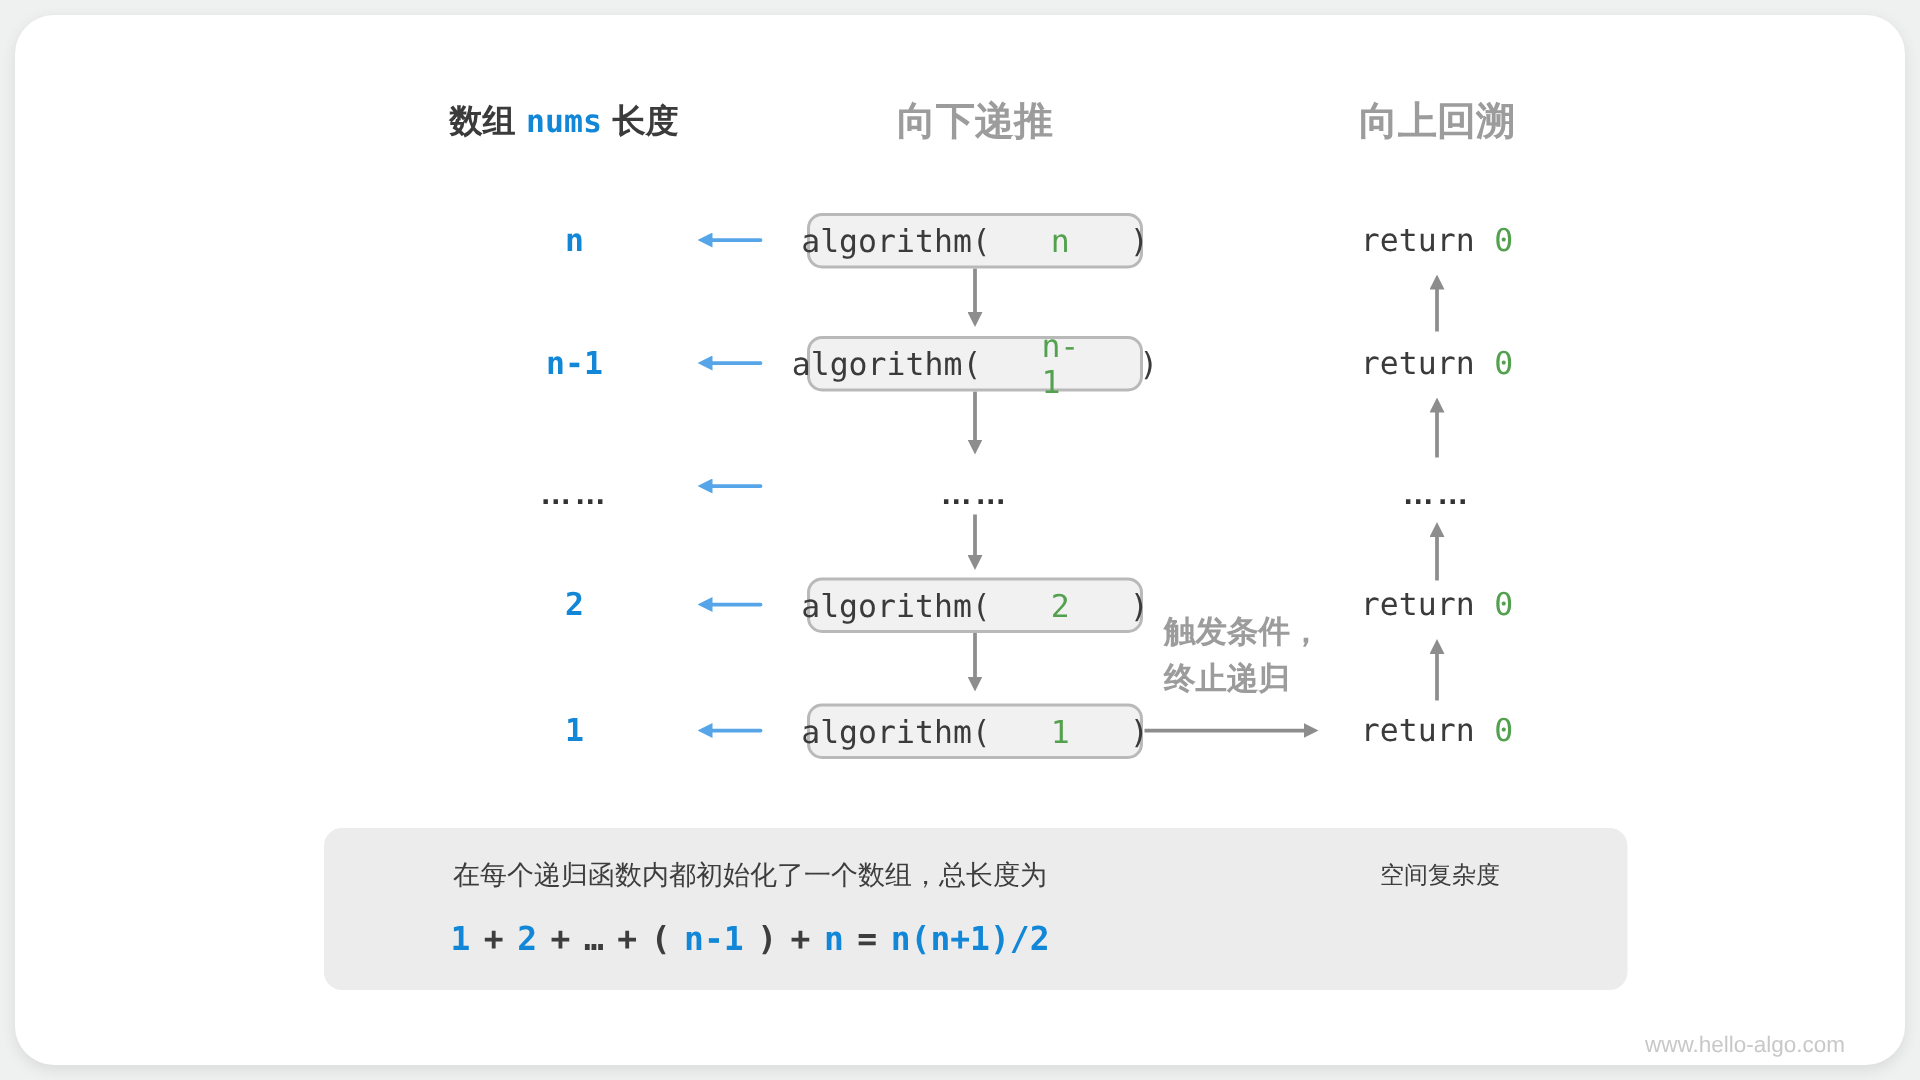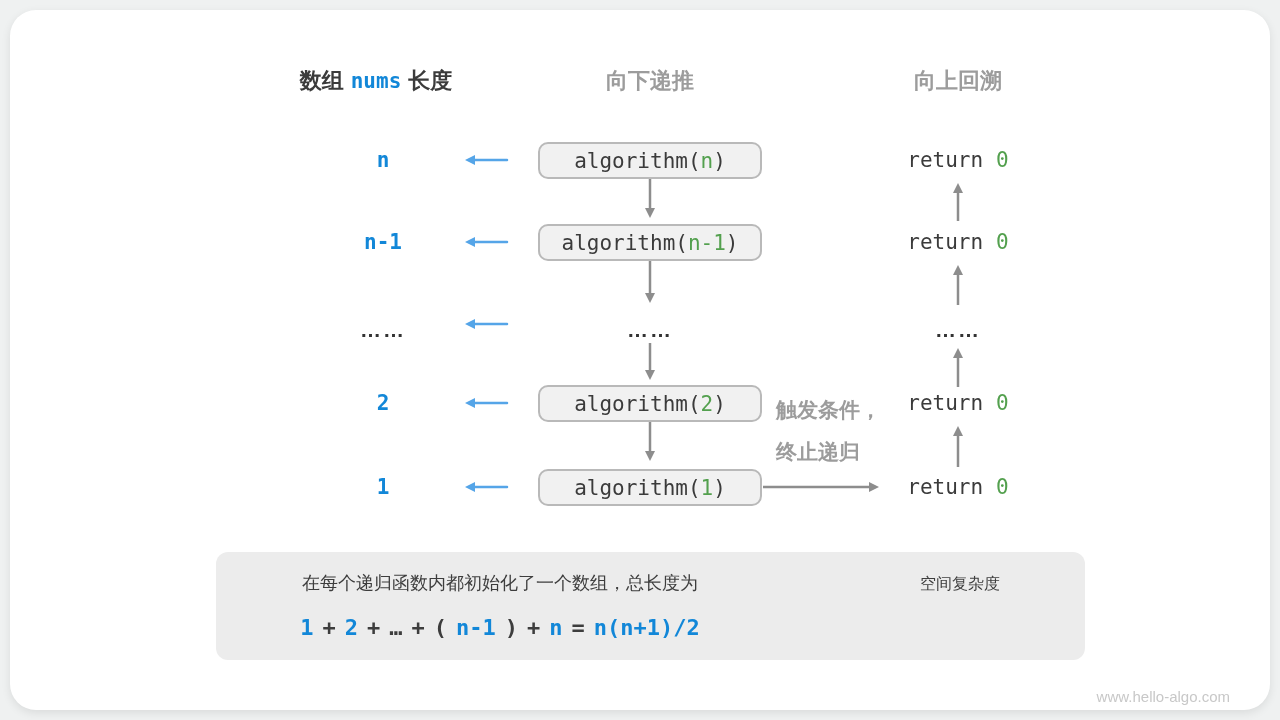--- a/index.html
+++ b/index.html
@@ -17,29 +17,29 @@
   .ln{stroke:var(--arrow,#8d8d8d);stroke-width:2.5;fill:none;}
   .lnb{stroke:var(--blue_light,#55a5e8);stroke-width:2.5;fill:none;stroke-linecap:round;}
   .mk-gray{fill:var(--arrow,#8d8d8d);}
   .mk-blue{fill:var(--blue_light,#55a5e8);}
   .block-arrow{fill:var(--block_arrow,#c4c4c4);}
 
   .abs{position:absolute;transform:translate(-50%,-50%);white-space:nowrap;}
 
   .hdr{font-size:22px;font-weight:bold;color:var(--dark,#3b3b3b);}
   .hdr .code{font-family:"DejaVu Sans Mono","Liberation Mono",monospace;color:var(--blue,#1287d8);font-size:21px;margin:0 7px;}
-  .hdr-gray{font-size:22px;font-weight:bold;color:var(--gray_text,#9c9c9c);}
+  .hdr-gray{font-size:26px;font-weight:bold;color:var(--gray_text,#9c9c9c);}
 
   .depth{font-family:"DejaVu Sans Mono","Liberation Mono",monospace;font-weight:bold;font-size:21px;color:var(--blue,#1287d8);}
 
   .callbox{
     position:absolute;left:528px;width:224px;height:37px;box-sizing:border-box;
     background:var(--box_bg,#f1f1f1);border:2px solid var(--box_border,#b9b9b9);border-radius:10px;
     display:flex;align-items:center;justify-content:center;
-    font-family:"DejaVu Sans Mono","Liberation Mono",monospace;font-size:21px;color:var(--dark,#3b3b3b);
+    font-family:"DejaVu Sans Mono","Liberation Mono",monospace;font-size:21px;color:var(--dark,#3b3b3b);gap:40px;
   }
   .green{color:var(--green,#53a04e);}
 
   .ret{font-family:"DejaVu Sans Mono","Liberation Mono",monospace;font-size:21px;color:var(--dark,#3b3b3b);display:inline-flex;gap:13px;}
 
   .dots{font-size:21px;font-weight:bold;color:#333;letter-spacing:2px;}
 
   .note{position:absolute;transform:translateY(-50%);white-space:nowrap;
     font-size:21px;font-weight:bold;color:var(--gray_text,#9c9c9c);}
 
@@ -148,21 +148,21 @@
   <div class="dots abs" style="left:948px;top:320px;">……</div>
   <div class="ret abs" style="left:948px;top:393px;">
     <span>return</span>
       <span class="green">0</span>
   </div>
   <div class="ret abs" style="left:948px;top:477px;">
     <span>return</span>
       <span class="green">0</span>
   </div>
 
-  <div class="note" style="left:766px;top:400px;">触发条件，</div>
+  <div class="note" style="left:766px;top:411px;">触发条件，</div>
   <div class="note" style="left:766px;top:442px;">终止递归</div>
 
   <div class="summary">
     <div class="sum-line1 abs" style="left:284px;top:31px;">在每个递归函数内都初始化了一个数组，总长度为</div>
     <div class="formula abs" style="left:284px;top:75px;">
       <span class="fb">1</span>
       <span class="fd">+</span>
       <span class="fb">2</span>
       <span class="fd">+</span>
       <span class="fd">…</span>

